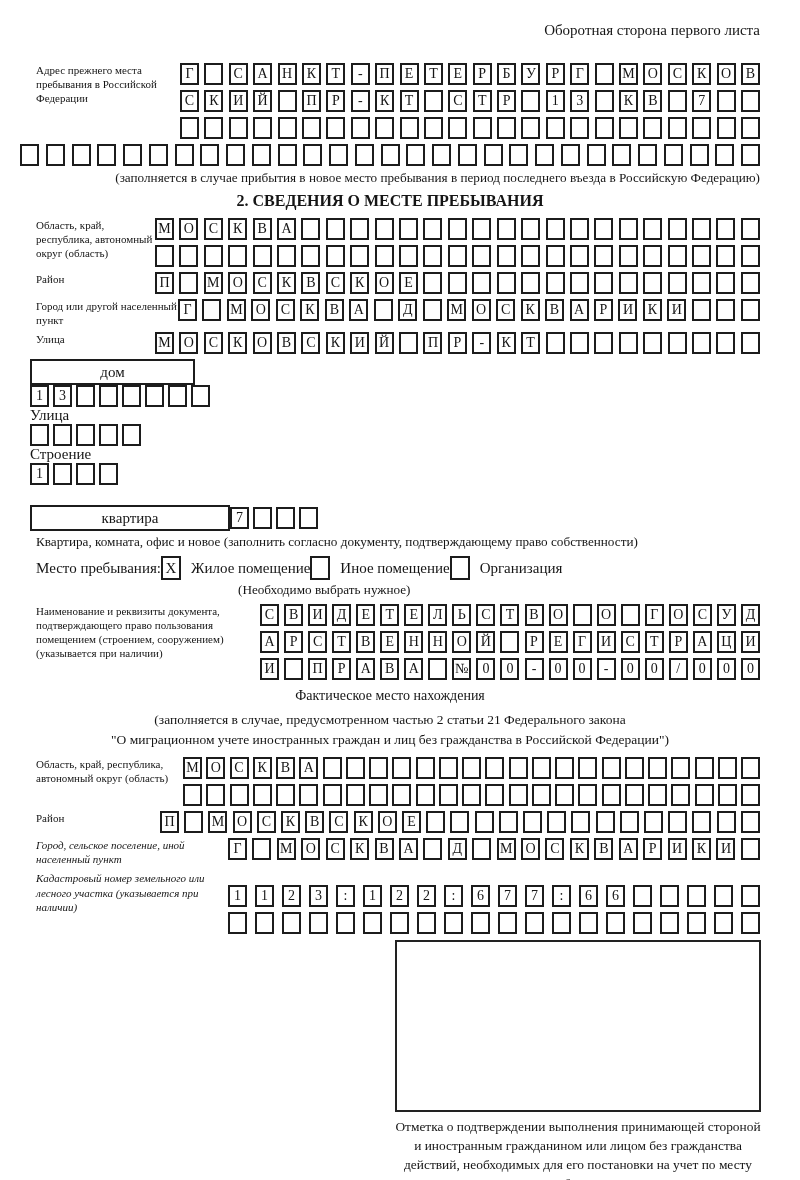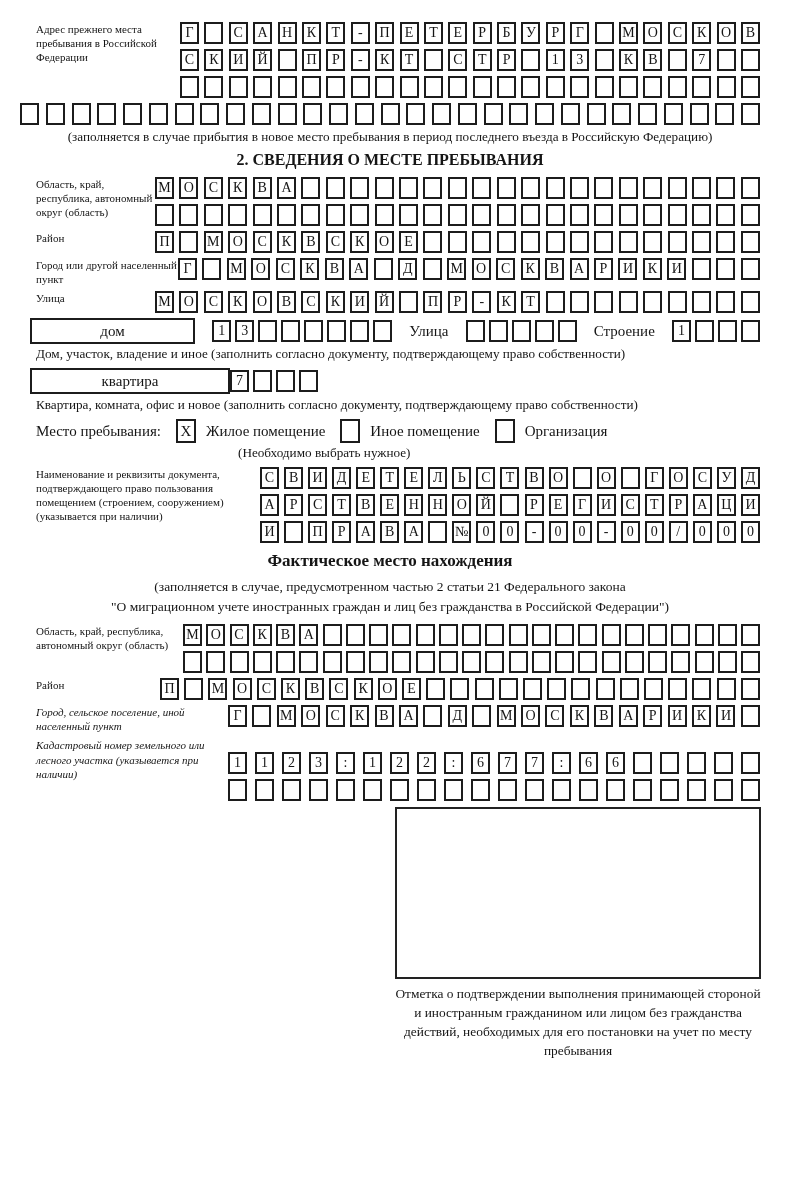--- a/index.html
+++ b/index.html
@@ -23,56 +23,57 @@
   .cellrow { display: flex; justify-content: space-between; }
   .cellrow.tight { justify-content: flex-start; gap: 4px; }
   .cell {
     width: 19px; height: 22px; flex-shrink: 0;
     border: 2px solid #1c1c1c;
     font-size: 14px; line-height: 18px; text-align: center;
   }
   .fullrow { margin: 1px 0 4px 0; }
 
   .caption { font-size: 13.2px; }
-  .caption.center { text-align: center; }
+  .caption.center { text-align: right; }
   .caption.indent { padding-left: 16px; margin: 2px 0 6px 0; }
 
   .sec-title { text-align: center; font-weight: bold; font-size: 16px; margin: 6px 0 8px 0; }
 
-  .house-line { display: flex; align-items: center; justify-content: space-between; margin: 2px 0 2px 10px; }
+  .house-line { display: flex; justify-content: space-between; margin: 2px 0 20px 10px; flex-direction: column; }
   .group { display: flex; gap: 4px; align-items: center; }
   .named-box { border: 2px solid #1c1c1c; height: 26px; text-align: center; font-size: 15px; line-height: 22px; }
   .box-dom { width: 165px; } .box-kv { width: 200px; }
   .inline-label { font-size: 15px; }
 
   .apt-line { display: flex; align-items: center; gap: 0; margin: 2px 0 3px 10px; }
 
-  .stay-row { display: flex; align-items: center; gap: 15px; padding-left: 16px; margin-top: 4px; }
+  .stay-row { display: flex; align-items: center; padding-left: 16px; margin-top: 4px; }
   .checkbox {
     width: 20px; height: 24px; border: 2px solid #1c1c1c;
     font-size: 15px; line-height: 20px; text-align: center; flex-shrink: 0;
   }
   .opt { display: flex; gap: 10px; align-items: center; }
   .stay-note { font-size: 13.2px; margin: 2px 0 6px 218px; }
 
-  .actual-title { text-align: center; font-weight: bold; font-size: 17px; margin: 8px 0 6px 0; }
+  .actual-title { text-align: center; font-weight: normal; font-size: 14px; margin: 8px 0 6px 0; }
   .actual-note { text-align: center; font-size: 13.5px; line-height: 1.45; }
   .actual-notes { margin-bottom: 8px; }
 
   .cad-rows { margin-top: 14px; }
 
   .stamp-wrap { margin-left: 375px; width: 366px; margin-top: 6px; }
   .stamp-box { height: 172px; border: 2px solid #222; background: #fff; }
   .stamp-note { font-size: 13.4px; text-align: center; line-height: 1.4; margin-top: 6px; }
 </style>
 </head>
 <body>
 
 <div class="page">
 
+  <div class="back-note">Оборотная сторона первого листа</div>
 
   <div class="field">
     <div class="field-label w160">Адрес прежнего места пребывания в Российской Федерации</div>
     <div class="rows">
       <div class="cellrow">
           <span class="cell">Г</span>
           <span class="cell"></span>
           <span class="cell">С</span>
           <span class="cell">А</span>
           <span class="cell">Н</span>
@@ -364,21 +365,20 @@
         <span class="cell"></span>
       </div>
     <div class="inline-label">Строение</div>
     <div class="group cellrow tight">
         <span class="cell">1</span>
         <span class="cell"></span>
         <span class="cell"></span>
         <span class="cell"></span>
       </div>
   </div>
-  <div class="caption indent">Дом, участок, владение и иное (заполнить согласно документу, подтверждающему право собственности)</div>
 
   <div class="apt-line">
     <div class="named-box box-kv">квартира</div>
     <div class="group cellrow tight">
         <span class="cell">7</span>
         <span class="cell"></span>
         <span class="cell"></span>
         <span class="cell"></span>
       </div>
   </div>

